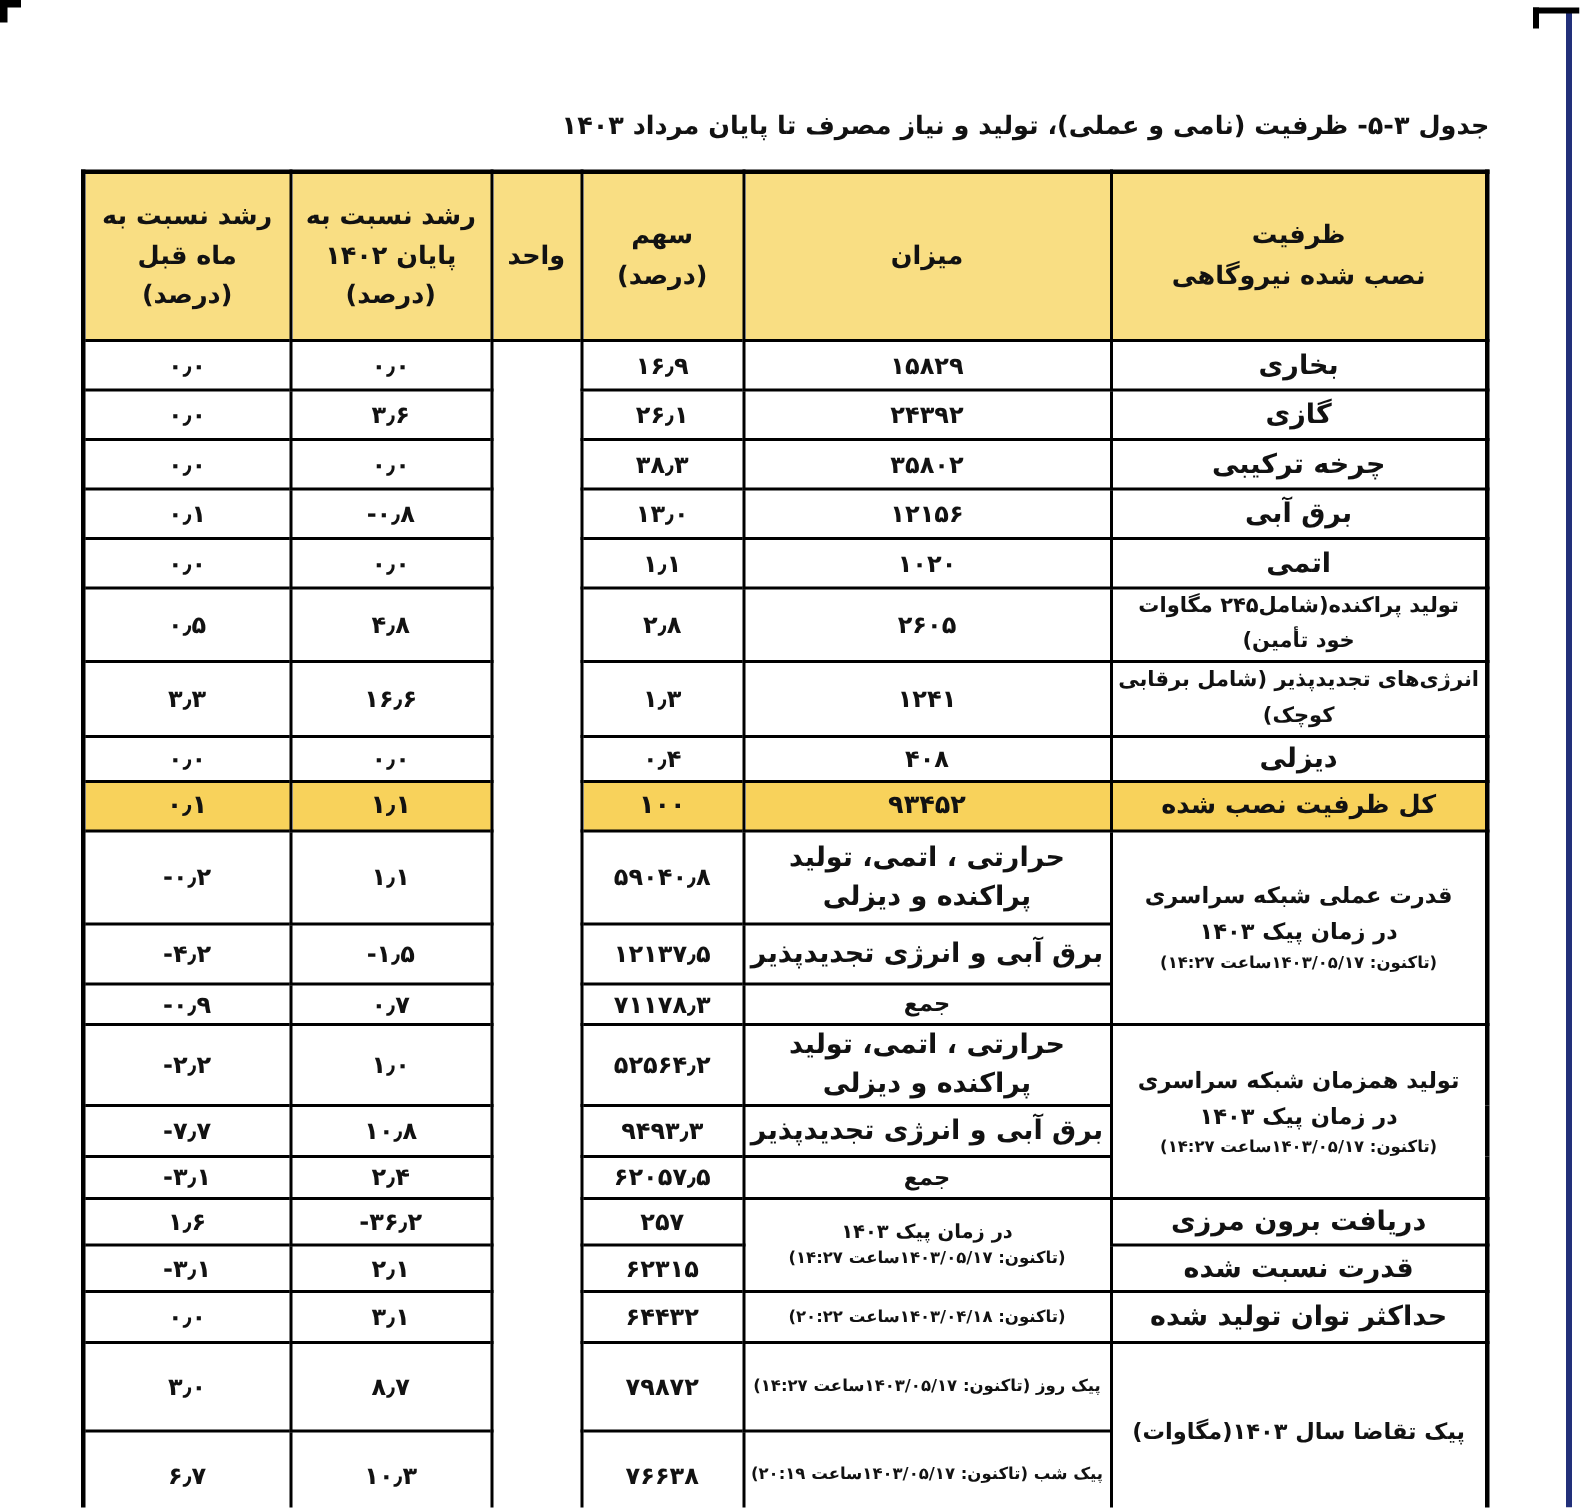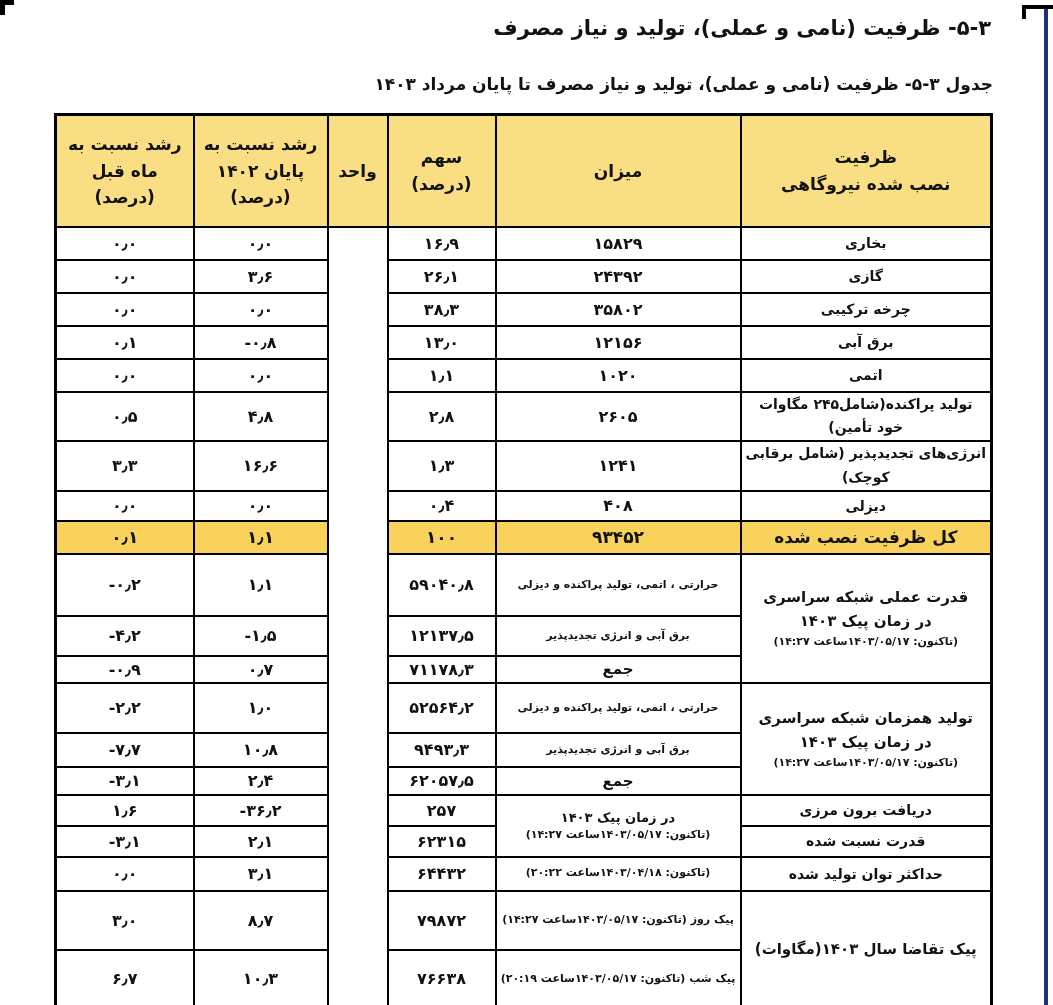--- a/index.html
+++ b/index.html
@@ -14,50 +14,46 @@
     position:absolute;top:113px;right:60px;width:936px;
     border-collapse:collapse;table-layout:fixed;
     border:3px solid var(--border_black,#000);
   }
   th,td{
     border:2px solid var(--border_black,#000);
     text-align:center;vertical-align:middle;padding:0 3px;overflow:hidden;
   }
   tr.hdr{height:112px;}
   tr.hdr th{background:var(--header_yellow,#f9de83);font-size:17px;line-height:1.55;}
-  td.lbl{font-size:14px;}
+  td.lbl{font-size:18px;}
   td.lbl-sm{font-size:14px;line-height:1.7;}
   td.num{font-size:16px;direction:ltr;letter-spacing:1px;}
   tr.total td{background:var(--total_yellow,#f8d25b);font-size:17px;}
   td.sec-cell{font-size:15px;line-height:1.6;}
   td.sec-cell .l3{font-size:11px;}
-  td.sub{font-size:11px;line-height:1.45;margin-top:22px;}
+  td.sub{font-size:18px;line-height:1.45;margin-top:22px;}
   td.sum{font-size:15px;margin-left:44px;}
   td.note{font-size:13px;line-height:1.5;}
   td.note .l2{font-size:11px;}
   td.note-sm{font-size:11px;line-height:1.7;}
   td.vahed-cell{background:#ffffff;}
   .rh33{height:33px}.rh30{height:30px}.rh48{height:48px}.rh47{height:47px}
   .rh62{height:62px}.rh40{height:40px}.rh27{height:27px}.rh50{height:50px}
   .rh34{height:34px}.rh28{height:28px}.rh31{height:31px}.rh59{height:59px}
   .blue-line{position:absolute;top:6px;left:1044px;width:4px;height:999px;background:var(--accent_blue,#22307a);}
   .corner-tr-h{position:absolute;top:5px;left:1022px;width:31px;height:4px;background:#000;}
   .corner-tr-v{position:absolute;top:5px;left:1022px;width:4px;height:14px;background:#000;}
   .corner-tl-v{position:absolute;top:0;left:0;width:5px;height:15px;background:#000;}
   .corner-tl-h{position:absolute;top:0;left:0;width:14px;height:5px;background:#000;}
 </style>
 </head>
 <body>
 
 <div class="page">
 
-  <div class="title1">
-    <bdo dir="rtl">۳-۵-</bdo>
-    <span>ظرفیت (نامی و عملی)، تولید و نیاز مصرف</span>
-  </div>
 
   <div class="caption">
     <span>جدول</span>
     <bdo dir="rtl">۳-۵-</bdo>
     <span>ظرفیت (نامی و عملی)، تولید و نیاز مصرف تا پایان مرداد ۱۴۰۳</span>
   </div>
 
   <table class="main">
     <colgroup>
       <col style="width:251px">

